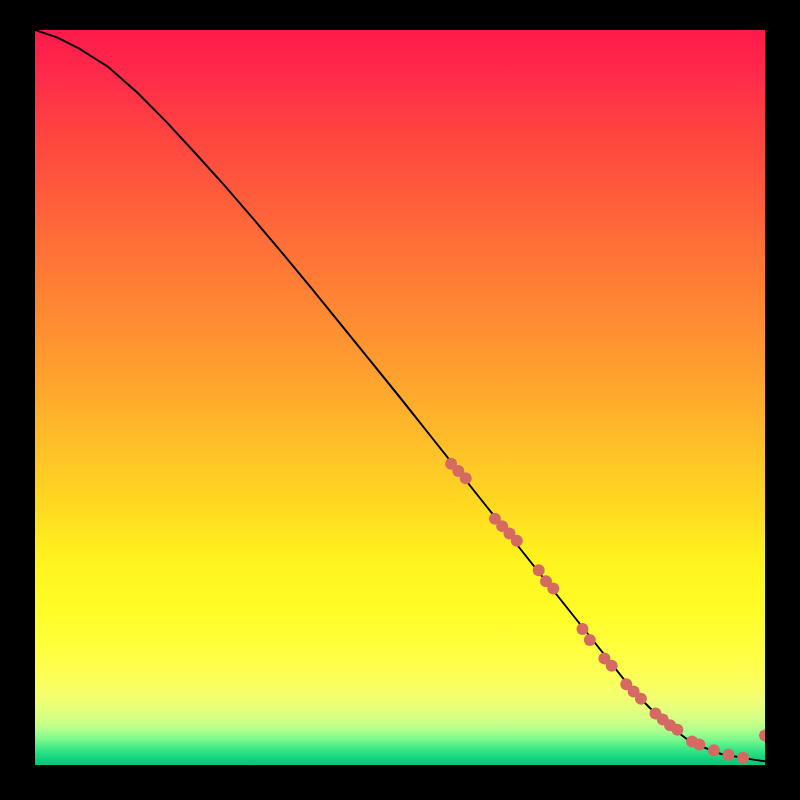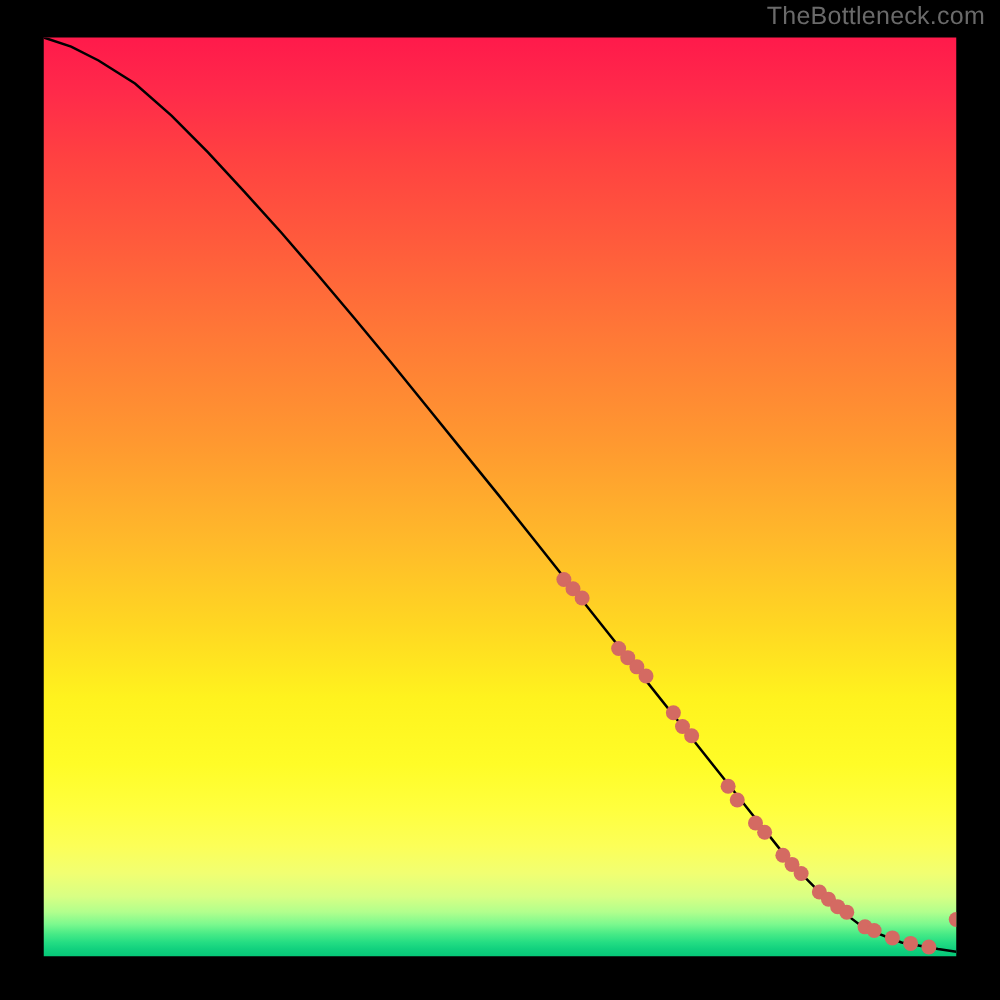--- a/index.html
+++ b/index.html
@@ -65,21 +65,20 @@
     top: 30px;
     width: 730px;
     height: 735px;
     pointer-events: none;
   }
 </style>
 </head>
 <body>
 
 <div class="frame">
-  <div class="watermark">TheBottleneck.com</div>
 
   <div class="plot-area"></div>
 
   <svg class="plot-svg" viewBox="0 0 730 735" preserveAspectRatio="none">
     <g id="curve-layer">
         <path d="M0.00 0.00 L21.90 7.35 L43.80 18.38 L73.00 36.75 L102.20 62.48 L131.40 91.88 L160.60 123.48 L189.80 155.82 L219.00 189.63 L248.20 224.18 L277.40 259.45 L306.60 295.47 L335.80 331.49 L365.00 367.50 L394.20 404.25 L423.40 441.00 L452.60 477.75 L481.80 514.50 L511.00 551.25 L540.20 588.00 L569.40 624.75 L598.60 661.50 L627.80 690.90 L657.00 712.95 L686.20 723.98 L715.40 729.12 L730.00 731.33" fill="none" stroke="#000000" stroke-width="2"></path>
       </g>
     <g id="marker-layer">
         <circle cx="416.10" cy="433.65" r="6" fill="#d46a62"></circle>
         <circle cx="423.40" cy="441.00" r="6" fill="#d46a62"></circle>

